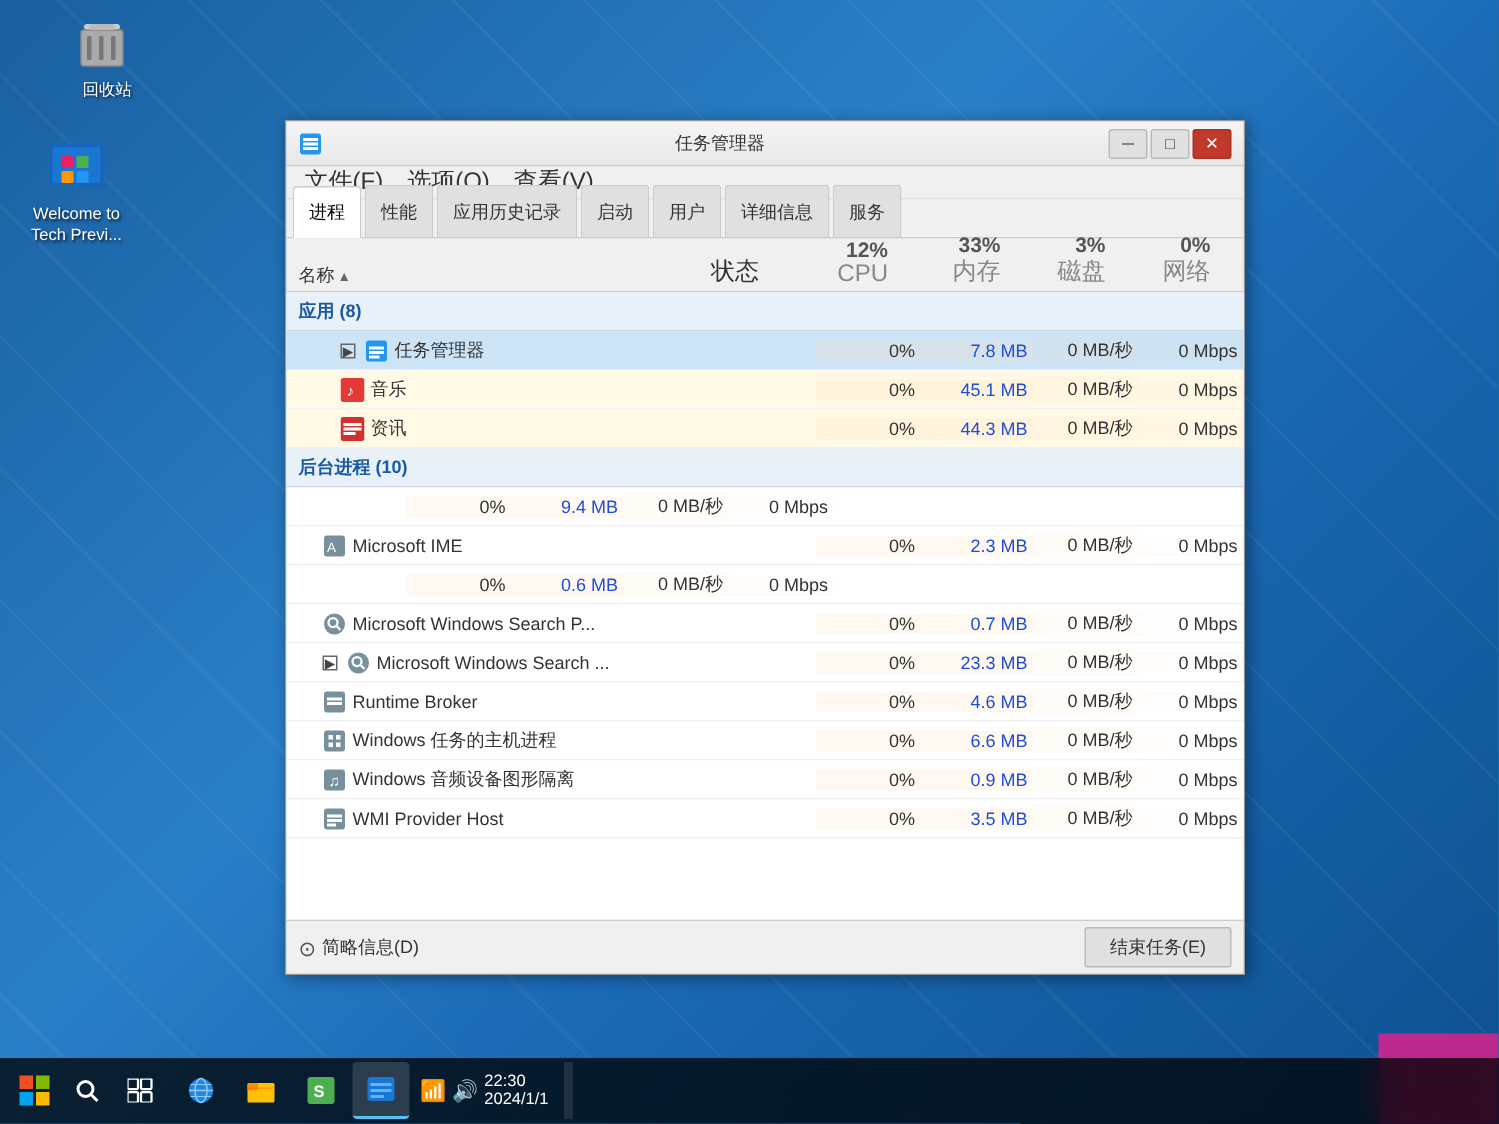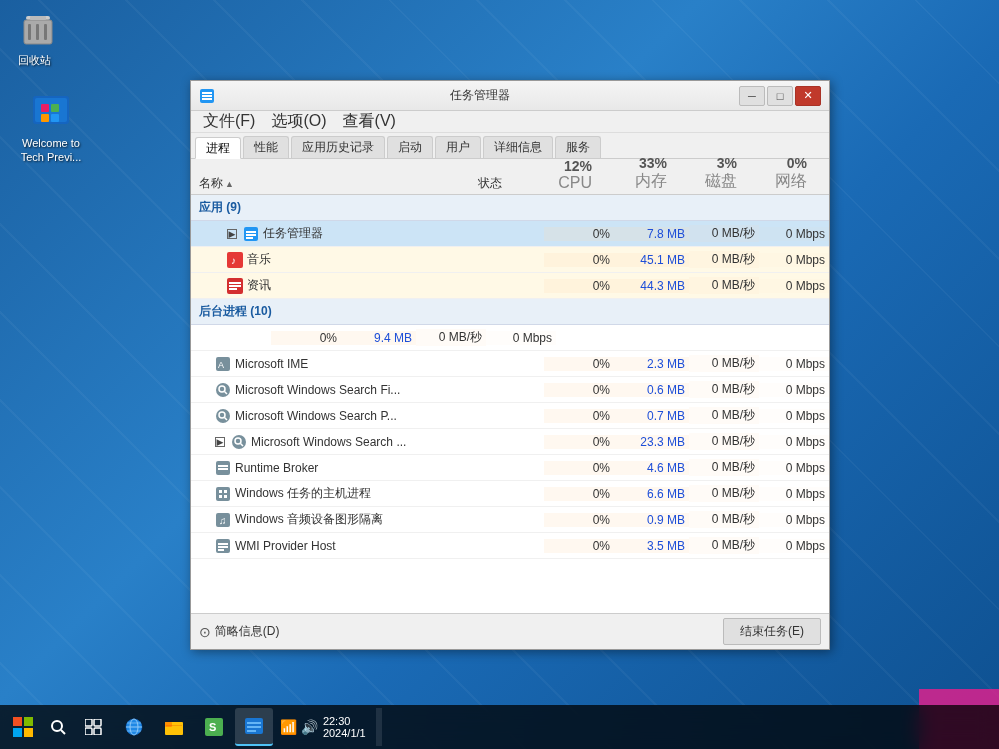--- a/index.html
+++ b/index.html
@@ -35,21 +35,21 @@
       );
     }
 
     
     .desktop-icon {
       position: absolute;
       top: 10px;
       left: 18px;
       display: flex;
       flex-direction: column;
-      align-items: flex-start;
+      align-items: flex-end;
       cursor: pointer;
       color: white;
       text-shadow: 1px 1px 2px rgba(0,0,0,0.8);
       width: 70px;
     }
     .desktop-icon .icon-img {
       width: 40px;
       height: 40px;
       margin-bottom: 4px;
     }
@@ -248,21 +248,21 @@
     .tab {
       padding: 3px 10px;
       font-size: 12px;
       color: #333;
       cursor: pointer;
       border: 1px solid #ccc;
       border-bottom: none;
       background: #e0e0e0;
       margin-right: 2px;
       border-radius: 3px 3px 0 0;
-      height: 22px;
+      height: 35px;
       display: flex;
       align-items: center;
     }
     .tab.active {
       background: white;
       border-color: #ccc;
       border-bottom: 1px solid white;
       color: #000;
       margin-bottom: -1px;
     }
@@ -282,21 +282,21 @@
       flex: 1;
       padding: 0 8px;
       font-size: 12px;
       color: #333;
       display: flex;
       align-items: center;
     }
     .col-status {
       width: 80px;
       padding: 0 4px;
-      font-size: 12px;
+      font-size: 16px;
       color: #333;
       text-align: center;
     }
     .col-cpu {
       width: 70px;
       padding: 0 4px;
       font-size: 12px;
       color: #333;
       text-align: left;
     }
@@ -576,21 +576,21 @@
           <span class="col-pct">0%</span>
           <span class="col-label">网络</span>
         </div>
       </div>
 
       <div style="width:14px;"></div>
     </div>
 
     <div class="table-body">
 
-      <div class="section-header">应用 (9)</div>
+      <div class="section-header">应用 (8)</div>
 
       <div class="proc-row selected">
         <div class="proc-name indent">
           <span class="proc-expand">▶</span>
           <span class="proc-icon">
             <svg width="16" height="16" viewBox="0 0 16 16">
                 <rect x="1" y="1" width="14" height="14" rx="2" fill="#2196f3"></rect>
                 <rect x="3" y="5" width="10" height="2" fill="white"></rect>
                 <rect x="3" y="8" width="10" height="2" fill="white"></rect>
                 <rect x="3" y="11" width="7" height="2" fill="white"></rect>
@@ -662,30 +662,20 @@
           <span>Microsoft IME</span>
         </div>
         <div class="proc-status"></div>
         <div class="proc-cpu">0%</div>
         <div class="proc-mem">2.3 MB</div>
         <div class="proc-disk">0 MB/秒</div>
         <div class="proc-net">0 Mbps</div>
       </div>
 
       <div class="proc-row">
-        <div class="proc-name">
-          <span class="proc-icon">
-            <svg width="16" height="16" viewBox="0 0 16 16">
-                <circle cx="8" cy="8" r="7" fill="#78909c"></circle>
-                <circle cx="7" cy="7" r="3" fill="none" stroke="white" stroke-width="1.5"></circle>
-                <line x1="9.5" y1="9.5" x2="12" y2="12" stroke="white" stroke-width="1.5"></line>
-              </svg>
-          </span>
-          <span>Microsoft Windows Search Fi...</span>
-        </div>
         <div class="proc-status"></div>
         <div class="proc-cpu">0%</div>
         <div class="proc-mem">0.6 MB</div>
         <div class="proc-disk">0 MB/秒</div>
         <div class="proc-net">0 Mbps</div>
       </div>
 
       <div class="proc-row">
         <div class="proc-name">
           <span class="proc-icon">

